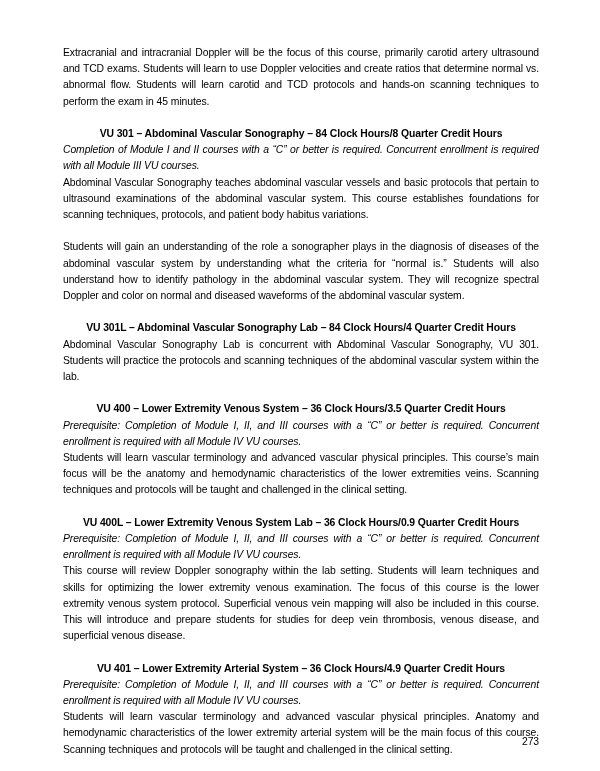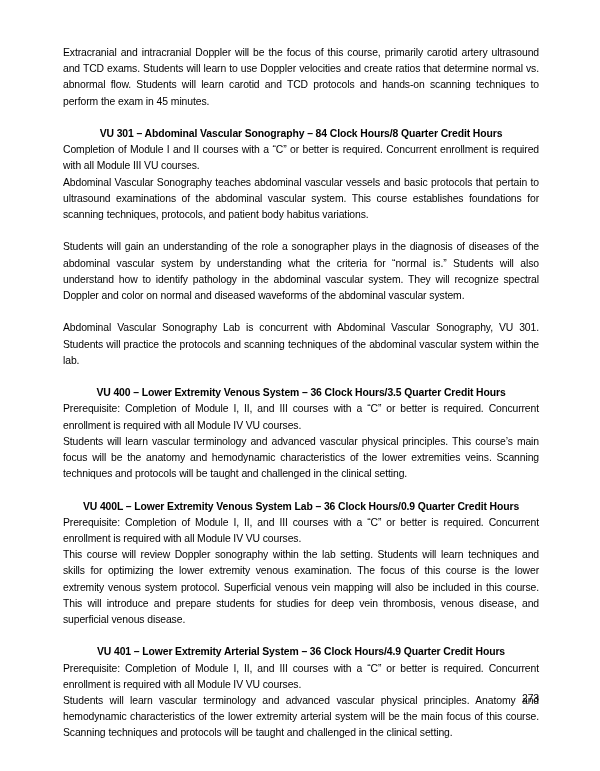--- a/index.html
+++ b/index.html
@@ -46,34 +46,35 @@
   .heading {
     font-size: 10.4px;
     line-height: 16.2px;
     font-weight: bold;
     text-align: center;
     letter-spacing: -0.01em;
   }
   .italic-note {
     font-size: 10.4px;
     line-height: 16.2px;
+    font-style: italic;
     text-align: justify;
     text-justify: inter-word;
     letter-spacing: -0.01em;
   }
   .block {
     margin-bottom: 0;
   }
   .gap {
     height: 16.2px;
   }
   .page-number {
     position: absolute;
     left: 0;
-    top: 692px;
+    top: 735px;
     width: 539px;
     text-align: right;
     font-size: 10.4px;
     line-height: 14px;
     letter-spacing: -0.01em;
   }
 </style>
 </head>
 <body>
 
@@ -90,20 +91,21 @@
       <p class="para">Abdominal Vascular Sonography teaches abdominal vascular vessels and basic protocols that pertain to ultrasound examinations of the abdominal vascular system. This course establishes foundations for scanning techniques, protocols, and patient body habitus variations.</p>
     </div>
 
     <div class="gap"></div>
 
     <p class="para">Students will gain an understanding of the role a sonographer plays in the diagnosis of diseases of the abdominal vascular system by understanding what the criteria for “normal is.” Students will also understand how to identify pathology in the abdominal vascular system. They will recognize spectral Doppler and color on normal and diseased waveforms of the abdominal vascular system.</p>
 
     <div class="gap"></div>
 
     <div class="block">
+      <p class="heading">VU 301L – Abdominal Vascular Sonography Lab – 84 Clock Hours/4 Quarter Credit Hours</p>
       <p class="para">Abdominal Vascular Sonography Lab is concurrent with Abdominal Vascular Sonography, VU 301. Students will practice the protocols and scanning techniques of the abdominal vascular system within the lab.</p>
     </div>
 
     <div class="gap"></div>
 
     <div class="block">
       <p class="heading">VU 400 – Lower Extremity Venous System – 36 Clock Hours/3.5 Quarter Credit Hours</p>
       <p class="italic-note">Prerequisite: Completion of Module I, II, and III courses with a “C” or better is required. Concurrent enrollment is required with all Module IV VU courses.</p>
       <p class="para">Students will learn vascular terminology and advanced vascular physical principles. This course’s main focus will be the anatomy and hemodynamic characteristics of the lower extremities veins. Scanning techniques and protocols will be taught and challenged in the clinical setting.</p>
     </div>

